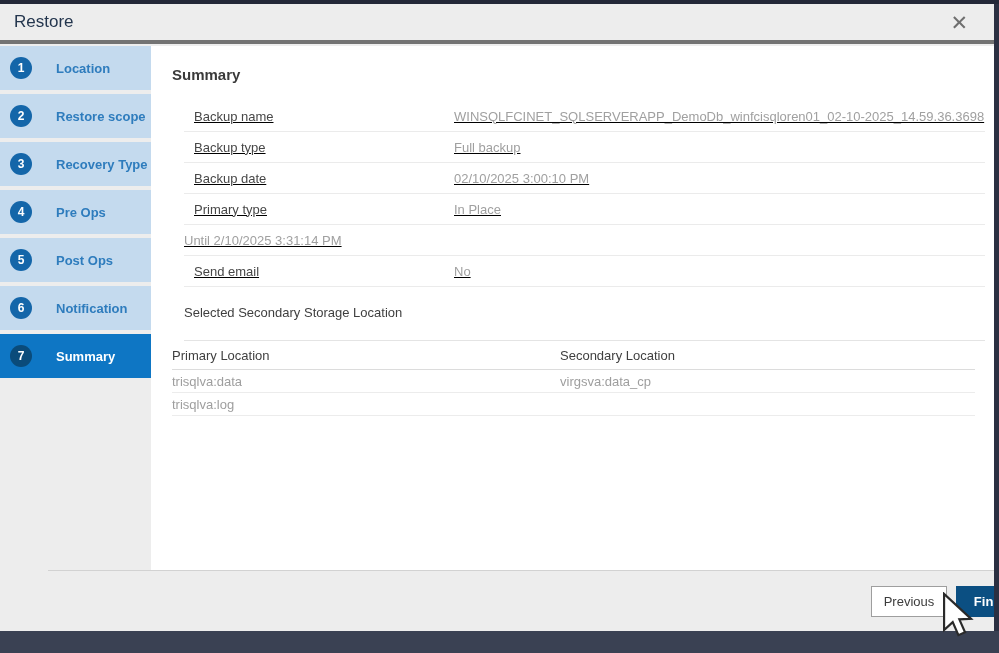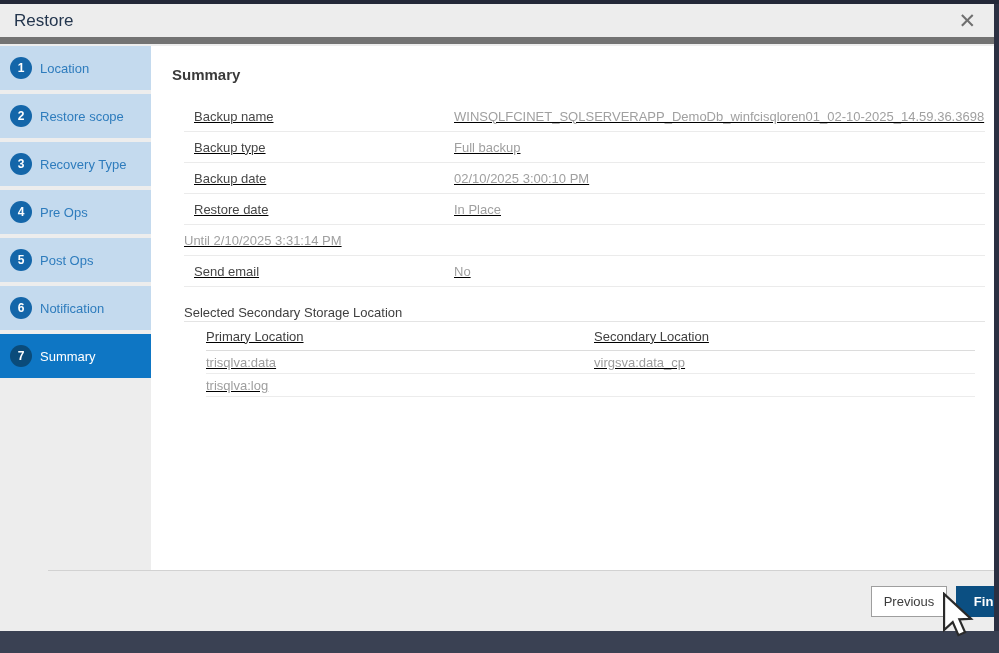--- a/index.html
+++ b/index.html
@@ -7,46 +7,46 @@
   .frame{position:relative;width:999px;height:653px;background:#ededed;overflow:hidden;}
 
   
   .edge-top{position:absolute;left:0;top:0;width:999px;height:4px;background:#232838;}
   .edge-right{position:absolute;right:0;top:4px;width:5px;height:627px;background:#2b3042;}
   .edge-bottom{position:absolute;left:0;top:631px;width:999px;height:22px;background:#3a4153;}
 
   
   .titlebar{position:absolute;left:0;top:4px;width:994px;height:40px;background:#ededed;
             display:flex;align-items:center;justify-content:space-between;
-            padding:0 12px 0 14px;border-bottom:7px solid #737373;}
+            padding:0 20px 0 14px;border-bottom:4px solid #737373;}
   .title{font-size:17px;color:#24364e;}
   .close{font-size:21px;color:#6f6f6f;line-height:1;cursor:default;padding:2px 6px;}
 
   
   .sidebar{position:absolute;left:0;top:46px;width:151px;}
   .step{height:44px;margin-bottom:4px;background:#c4daee;display:flex;align-items:center;
         padding-left:10px;cursor:default;}
   .step .badge{width:22px;height:22px;border-radius:50%;background:#1466a9;color:#ffffff;
         font-size:12px;font-weight:bold;display:flex;align-items:center;justify-content:center;
         flex:0 0 22px;}
-  .step .lbl{margin-left:8px;font-size:13px;font-weight:400;color:#2e7cbd;}
+  .step .lbl{margin-left:24px;font-size:13px;font-weight:700;color:#2e7cbd;}
   .step.active{background:#0e76c4;}
   .step.active .badge{background:#0a4b7a;}
   .step.active .lbl{color:#ffffff;}
 
   
   .content{position:absolute;left:151px;top:46px;width:843px;height:524px;background:#ffffff;
            padding:20px 9px 0 21px;}
   .heading{font-size:15px;font-weight:bold;color:#3a3a3a;margin:0 0 18px 0;}
   .srow{display:flex;align-items:center;height:31px;border-bottom:1px solid #ebebeb;margin-left:12px;text-decoration:underline;}
   .srow .k{width:270px;padding-left:10px;font-size:13px;color:#474747;}
   .srow .v{font-size:13px;color:#a0a0a0;white-space:nowrap;}
-  .section-head{margin:18px 0 0 12px;font-size:13px;color:#3f3f3f;padding-bottom:1px;
+  .section-head{margin:18px 0 0 12px;font-size:13px;color:#3f3f3f;padding-bottom:20px;
                 border-bottom:1px solid #e4e4e4;}
-  .loc-table{margin-left:34px;margin-right:10px;text-decoration:underline;}
+  .loc-table{margin-right:10px;}
   .trow{display:flex;align-items:center;border-bottom:1px solid #ececec;}
   .trow.head{height:29px;border-bottom:1px solid #dcdcdc;}
   .trow.body{height:23px;}
   .trow .c1{width:388px;font-size:13px;}
   .trow .c2{flex:1;font-size:13px;}
   .trow.head .c1,.trow.head .c2{color:#3f3f3f;}
   .trow.body .c1,.trow.body .c2{color:#9e9e9e;}
 
   
   .footer{position:absolute;left:0;top:570px;width:999px;height:61px;background:#ededed;
@@ -111,21 +111,21 @@
     </div>
     <div class="srow">
       <span class="k">Backup type</span>
       <span class="v">Full backup</span>
     </div>
     <div class="srow">
       <span class="k">Backup date</span>
       <span class="v">02/10/2025 3:00:10 PM</span>
     </div>
     <div class="srow">
-      <span class="k">Restore date</span>
+      <span class="k">Primary type</span>
       <span class="v">In Place</span>
     </div>
     <div class="srow">
       <span class="v">Until 2/10/2025 3:31:14 PM</span>
     </div>
     <div class="srow">
       <span class="k">Send email</span>
       <span class="v">No</span>
     </div>
 

